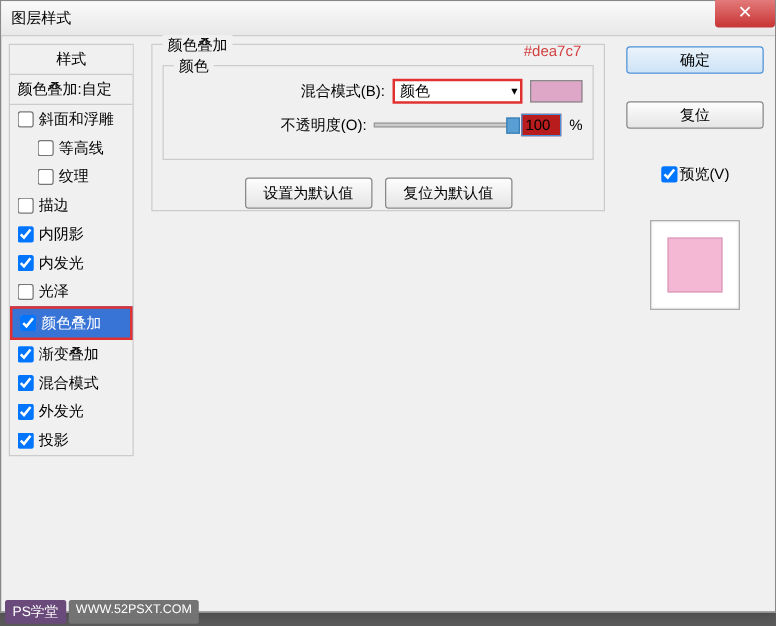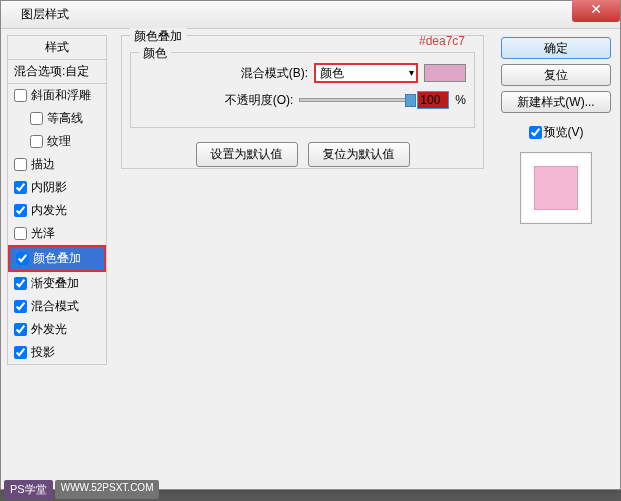--- a/index.html
+++ b/index.html
@@ -1,18 +1,18 @@
 <!DOCTYPE html>
 <html><head>
 <meta charset="utf-8">
 <style>
 * { margin: 0; padding: 0; box-sizing: border-box; font-family: "Microsoft YaHei", "SimSun", sans-serif; font-size: 12px; }
 body { background: #5a5a5a; width: 621px; height: 501px; position: relative; }
 .dialog { position: absolute; left: 0; top: 0; width: 621px; height: 490px; background: #f0f0f0; border: 1px solid #888; box-shadow: 0 0 10px rgba(0,0,0,0.3); }
-.titlebar { height: 28px; background: linear-gradient(#fafafa, #e8e8e8); display: flex; align-items: center; padding-left: 20px; border-bottom: 1px solid #ccc; position: relative; }
+.titlebar { height: 28px; background: linear-gradient(#fafafa, #e8e8e8); display: flex; align-items: center; padding-left: 8px; border-bottom: 1px solid #ccc; position: relative; }
 .title { font-size: 12px; }
 .close-btn { position: absolute; right: 0; top: -1px; width: 48px; height: 22px; background: linear-gradient(#e37a7a, #c83434); color: #fff; text-align: center; line-height: 18px; border-bottom-left-radius: 3px; border-bottom-right-radius: 3px; cursor: pointer; font-size: 14px; }
 .content { display: flex; height: calc(100% - 28px); }
 .left-panel { width: 112px; padding: 6px; }
 .styles-group { border: 1px solid #ccc; margin-bottom: 2px; }
 .styles-header { text-align: center; padding: 3px; border-bottom: 1px solid #ccc; background: #f0f0f0; }
 .blend-row { padding: 3px 6px; border-bottom: 1px solid #ccc; }
 .style-item { display: flex; align-items: center; padding: 3px 6px; }
 .style-item.indented { padding-left: 22px; }
 .style-item.selected { background: #3874d6; color: #fff; }
@@ -29,21 +29,21 @@
 .dropdown.red-outline { border: 2px solid #e03030; position: relative; }
 .dropdown-arrow { position: absolute; right: 2px; top: 2px; font-size: 10px; }
 .color-swatch { width: 42px; height: 18px; background: #dea7c7; border: 1px solid #888; margin-left: 6px; }
 .hex-label { color: #d34040; margin-left: 8px; font-size: 12px; position: absolute; top: -2px; right: 18px; }
 .slider-track { width: 112px; height: 4px; background: #ccc; border: 1px solid #999; position: relative; margin-right: 6px; }
 .slider-thumb { position: absolute; right: -6px; top: -5px; width: 11px; height: 13px; background: #5a9fd4; border: 1px solid #3a7fb4; }
 .num-input { width: 32px; height: 18px; border: 1px solid #4a90d9; background: #b91c1c; text-align: left; padding-left: 2px; color: #000; }
 .pct { margin-left: 6px; }
 .btn-row { display: flex; gap: 10px; margin-top: 14px; justify-content: center; }
 .std-btn { padding: 3px 14px; border: 1px solid #888; background: linear-gradient(#fdfdfd, #e5e5e5); border-radius: 3px; cursor: pointer; }
-.right-panel { width: 128px; padding: 8px 10px; display: flex; flex-direction: column; align-items: center; gap: 5px; }
+.right-panel { width: 128px; padding: 8px 10px; display: flex; flex-direction: column; align-items: center; gap: 22px; }
 .action-btn { width: 110px; height: 22px; border: 1px solid #888; background: linear-gradient(#fdfdfd, #e5e5e5); border-radius: 3px; cursor: pointer; display: flex; align-items: center; justify-content: center; }
 .action-btn.primary { border: 1px solid #4a90d9; background: linear-gradient(#eaf3fb, #cde3f6); }
 .preview-row { display: flex; align-items: center; margin-top: 6px; }
 .preview-row input { margin-right: 2px; }
 .preview-box { width: 72px; height: 72px; border: 1px solid #aaa; background: #fff; margin-top: 6px; display: flex; align-items: center; justify-content: center; box-shadow: inset 0 0 3px rgba(0,0,0,0.1); }
 .preview-inner { width: 44px; height: 44px; background: #f5b8d4; border: 1px solid #d89ab8; }
 .watermark { position: absolute; bottom: 2px; left: 4px; display: flex; gap: 2px; }
 .wm-badge { background: #6a4a7a; color: #fff; padding: 2px 6px; font-size: 11px; border-radius: 2px; }
 .wm-url { background: #737373; color: #fff; padding: 2px 6px; font-size: 10px; border-radius: 2px; }
 </style>
@@ -53,21 +53,21 @@
 <div class="dialog">
   <div class="titlebar">
     <span class="title">图层样式</span>
     <div class="close-btn">✕</div>
   </div>
   <div class="content">
 
     <div class="left-panel">
       <div class="styles-group">
         <div class="styles-header">样式</div>
-        <div class="blend-row">混合选项:自定</div>
+        <div class="blend-row">颜色叠加:自定</div>
 
         <div class="style-item">
           <input type="checkbox" style="">
           <span>斜面和浮雕</span>
         </div>
         <div class="style-item indented">
           <input type="checkbox" style="">
           <span>等高线</span>
         </div>
         <div class="style-item indented">
@@ -143,21 +143,20 @@
         <div class="btn-row">
           <button class="std-btn">设置为默认值</button>
           <button class="std-btn">复位为默认值</button>
         </div>
       </div>
     </div>
 
     <div class="right-panel">
       <button class="action-btn primary">确定</button>
       <button class="action-btn">复位</button>
-      <button class="action-btn">新建样式(W)...</button>
       <div class="preview-row">
         <input type="checkbox" checked="" style="">
         <span>预览(V)</span>
       </div>
       <div class="preview-box">
         <div class="preview-inner"></div>
       </div>
     </div>
 
   </div>

